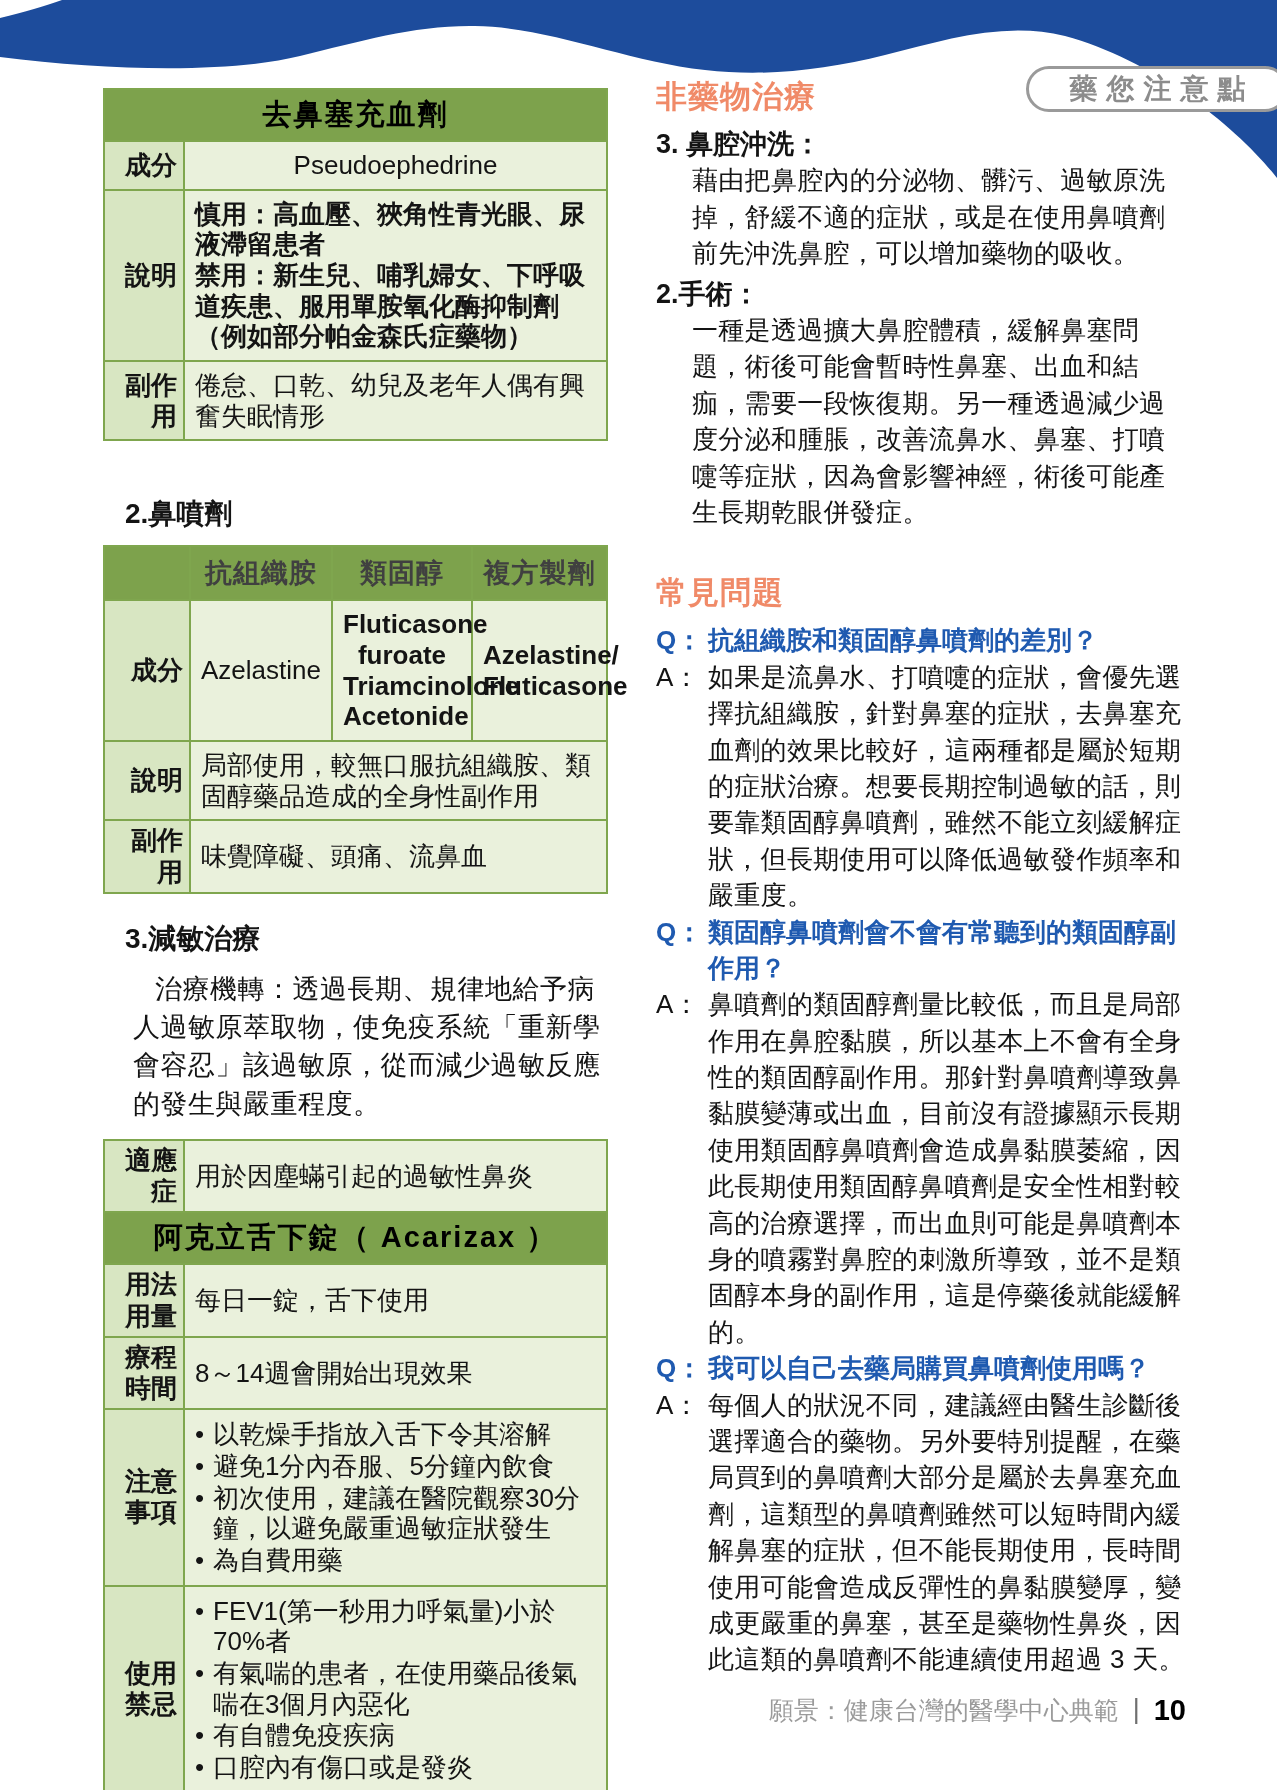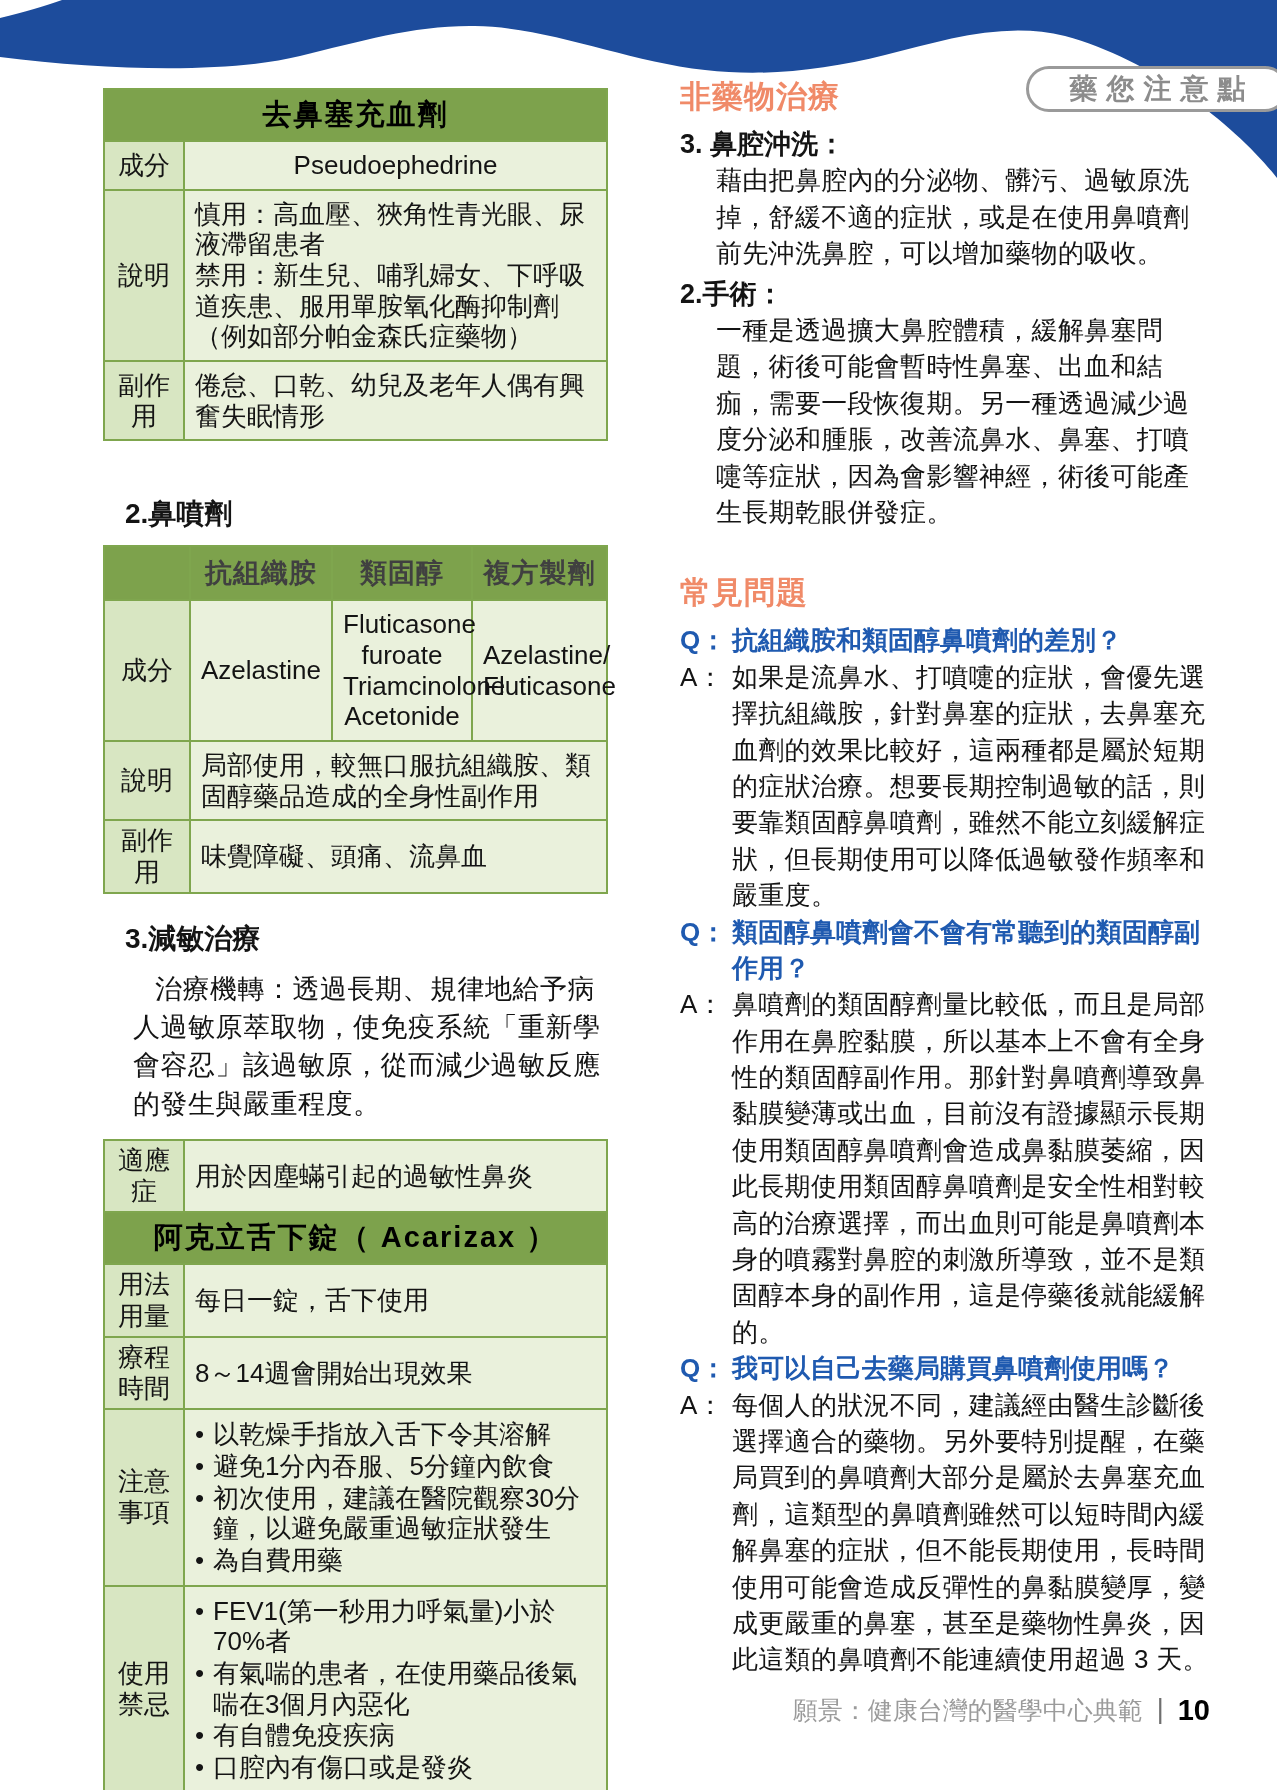--- a/index.html
+++ b/index.html
@@ -22,42 +22,42 @@
   }
   .wave-svg{position:absolute;top:0;left:0;color:var(--wave-blue);}
   .badge{
     position:absolute;top:66px;left:1026px;width:262px;height:46px;
     background:#fff;border:3px solid #9a9a9a;border-radius:26px;
     display:flex;align-items:center;justify-content:center;
     font-size:28px;font-weight:600;color:var(--badge-gray);letter-spacing:9px;
     z-index:5;padding-left:10px;
   }
   .left-col{position:absolute;left:103px;top:88px;width:505px;}
-  .right-col{position:absolute;left:680px;top:76px;width:530px;}
+  .right-col{position:absolute;left:656px;top:76px;width:530px;}
 
   table.med{width:100%;border-collapse:collapse;table-layout:fixed;}
   table.med th,table.med td{border:2.5px solid var(--table-border-green);}
   .tbl-title{
     background:var(--table-head-green);color:#000000;text-align:center;
     font-size:29px;font-weight:700;letter-spacing:2px;padding:5px 4px;
   }
   .col-head{
     background:var(--table-head-green);color:#404040;text-align:center;
     font-size:27px;font-weight:700;padding:8px 2px;letter-spacing:1px;
   }
   td.lbl{
-    background:var(--label-cell-green);text-align:center;vertical-align:middle;
-    font-size:26px;padding:4px 6px;line-height:1.2;font-weight:400;
+    background:var(--label-cell-green);text-align:right;vertical-align:middle;
+    font-size:26px;padding:4px 6px;line-height:1.2;font-weight:700;
   }
   td.cell{
     background:var(--content-cell-green);vertical-align:middle;
     font-size:26px;padding:8px 10px;line-height:1.18;
   }
   td.cell.center{text-align:center;}
-  .prewrap{white-space:pre-line;}
+  .prewrap{white-space:pre-line;font-weight:bold;}
   .small-en{font-size:21px;line-height:1.15;}
   .mid-en{font-size:24px;line-height:1.2;}
   .lblcol{width:80px;}
 
   .sec-heading{font-size:28px;font-weight:700;margin:0 0 12px 22px;}
   .sec2-heading{margin-top:54px;}
   .sec3-heading{margin-top:26px;}
   .immuno-body{
     margin:8px 0 16px 30px;font-size:27px;line-height:1.42;
     text-indent:22px;letter-spacing:0.5px;

